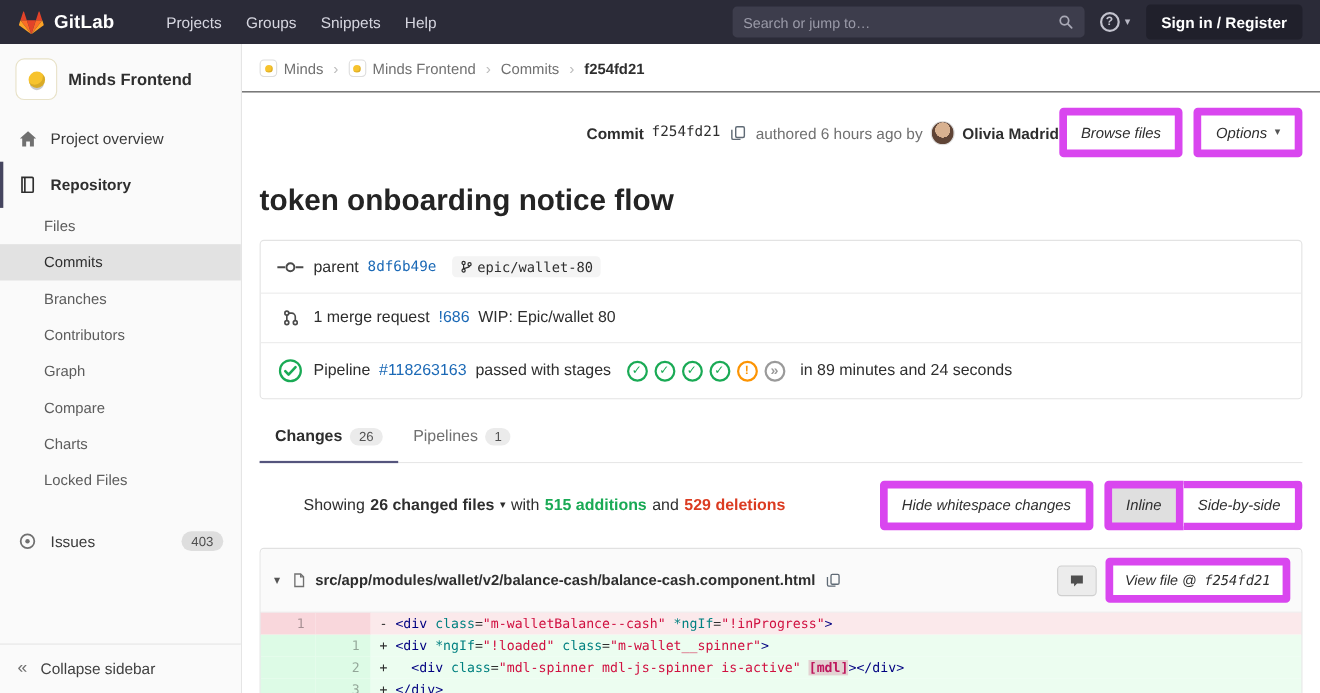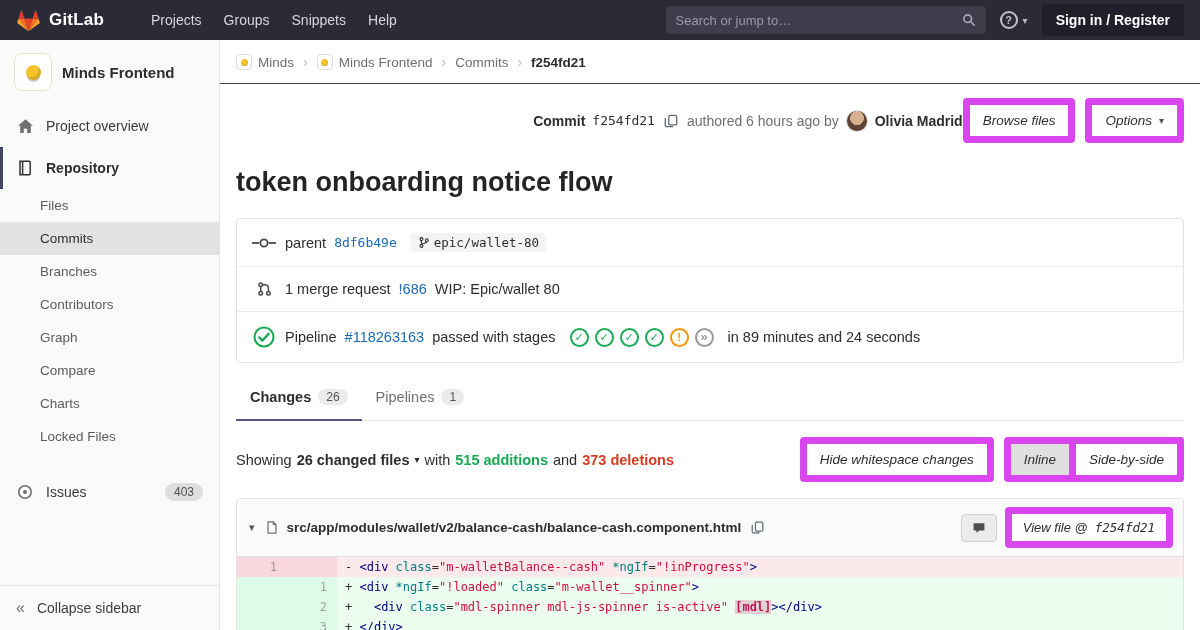--- a/index.html
+++ b/index.html
@@ -104,21 +104,21 @@
   .stage-warning { color:#fc9403; border-color:#fc9403; }
   .stage-skipped { color:#9a9a9a; border-color:#9a9a9a; font-size:13px; padding-bottom:2px; }
 
   .tabs-bar { margin-top:12px; border-bottom:1px solid #e7e7e7; display:flex; }
   .tab { display:flex; align-items:center; gap:7px; padding:14px; font-size:14.5px; color:#707070;
     border-bottom:2px solid transparent; margin-bottom:-1px; }
   .tab.active { color:#2e2e2e; font-weight:700; border-bottom-color:#55557d; }
   .count-badge { background:#ebebeb; color:#525252; border-radius:10px; padding:1px 8px; font-size:12px; font-weight:400; }
 
   .diff-summary { display:flex; align-items:center; justify-content:space-between; margin:16px 0; }
-  .ds-left { display:flex; align-items:center; gap:5px; font-size:14.5px; flex-wrap:wrap; }
+  .ds-left { display:flex; align-items:center; gap:5px; font-size:14.5px; flex-wrap:wrap;margin-left:40px; }
   .ds-files { font-weight:700; display:inline-flex; align-items:center; gap:5px; }
   .ds-files .caret { font-size:10px; }
   .ds-add { color:#1aaa55; font-weight:700; }
   .ds-del { color:#db3b21; font-weight:700; }
   .ds-right { display:flex; align-items:center; gap:10px; }
 
   .diff-file { border:1px solid #e1e1e1; border-radius:4px 4px 0 0; }
   .diff-header { display:flex; align-items:center; gap:8px; background:#fafafa;
     border-bottom:1px solid #e1e1e1; padding:8px 10px; border-radius:4px 4px 0 0; }
   .file-caret { font-size:11px; color:#545454; padding:0 2px; }
@@ -381,21 +381,21 @@
     <div class="diff-summary" data-interactable="false">
       <div class="ds-left">
         <span data-interactable="false">Showing</span>
         <a class="ds-files" data-interactable="true">
           <span data-interactable="false">26 changed files</span>
           <span class="caret" data-interactable="false">▾</span>
         </a>
         <span data-interactable="false">with</span>
         <span class="ds-add" data-interactable="false">515 additions</span>
         <span data-interactable="false">and</span>
-        <span class="ds-del" data-interactable="false">373 deletions</span>
+        <span class="ds-del" data-interactable="false">529 deletions</span>
       </div>
       <div class="ds-right">
         <button class="btn" data-interactable="true">Hide whitespace changes</button>
         <span class="btn-group" data-interactable="false">
           <button class="btn seg-active" data-interactable="true">Inline</button>
           <button class="btn" data-interactable="true">Side-by-side</button>
         </span>
       </div>
     </div>
 

